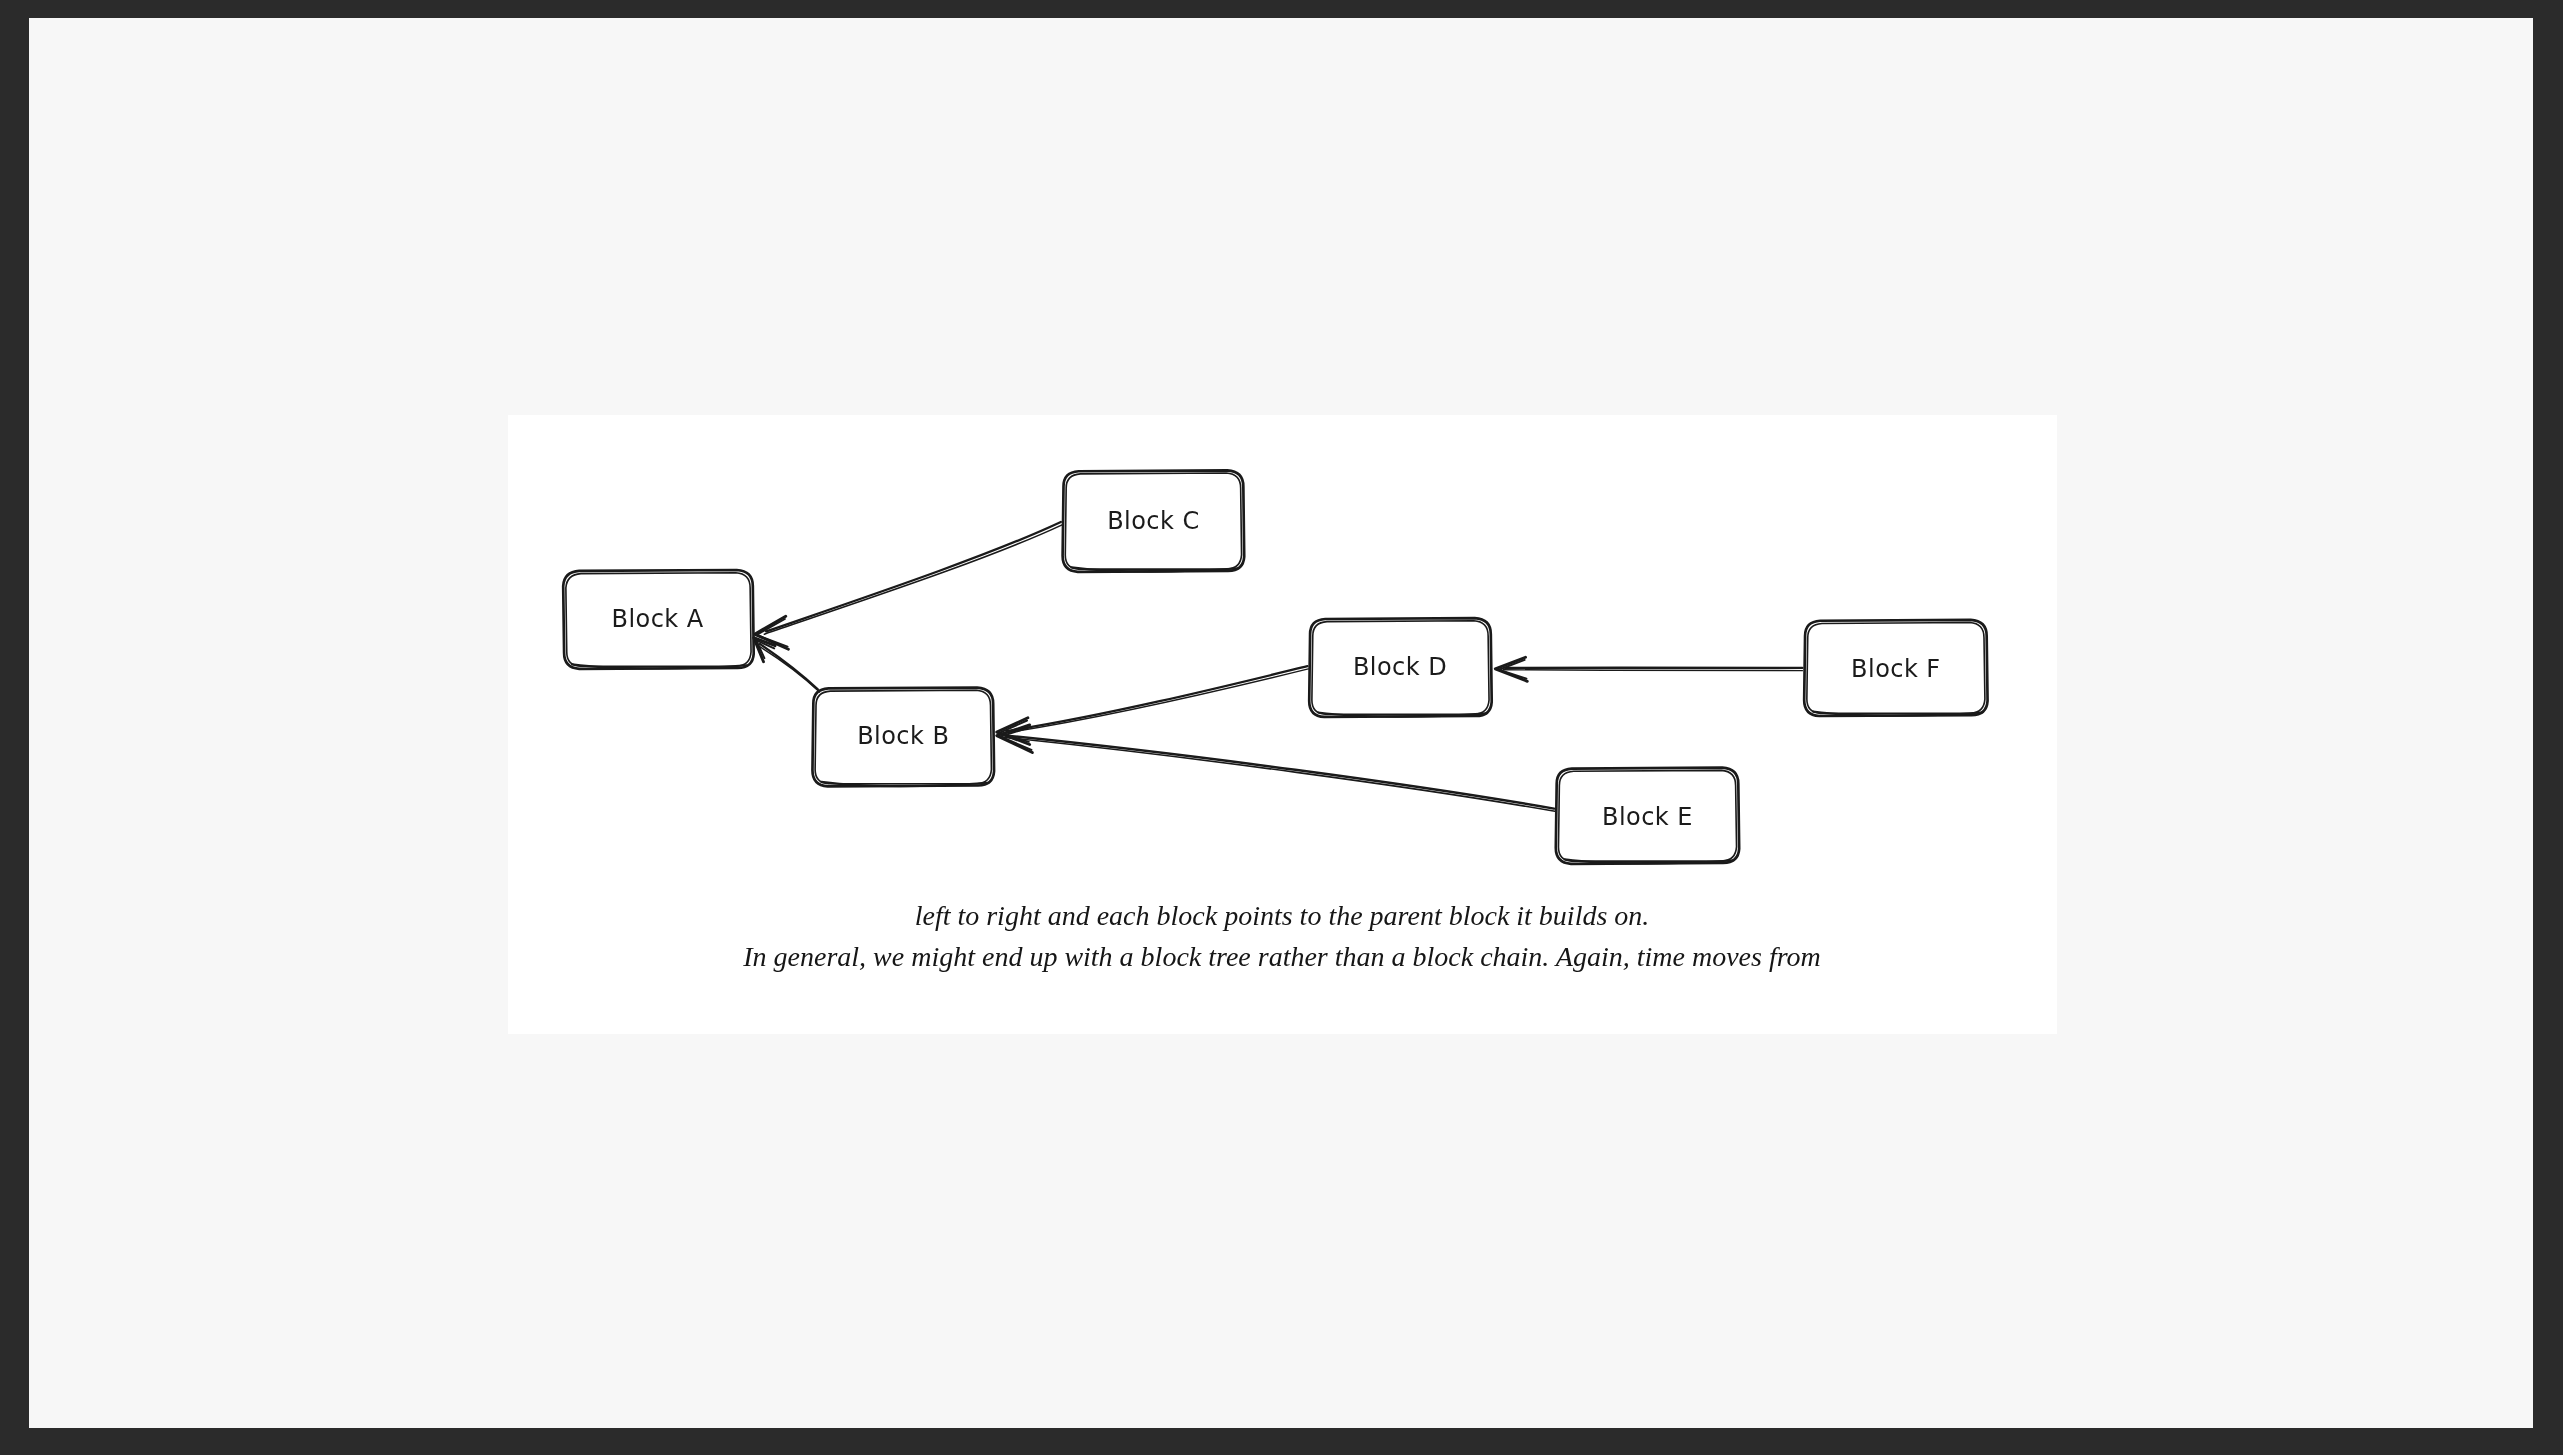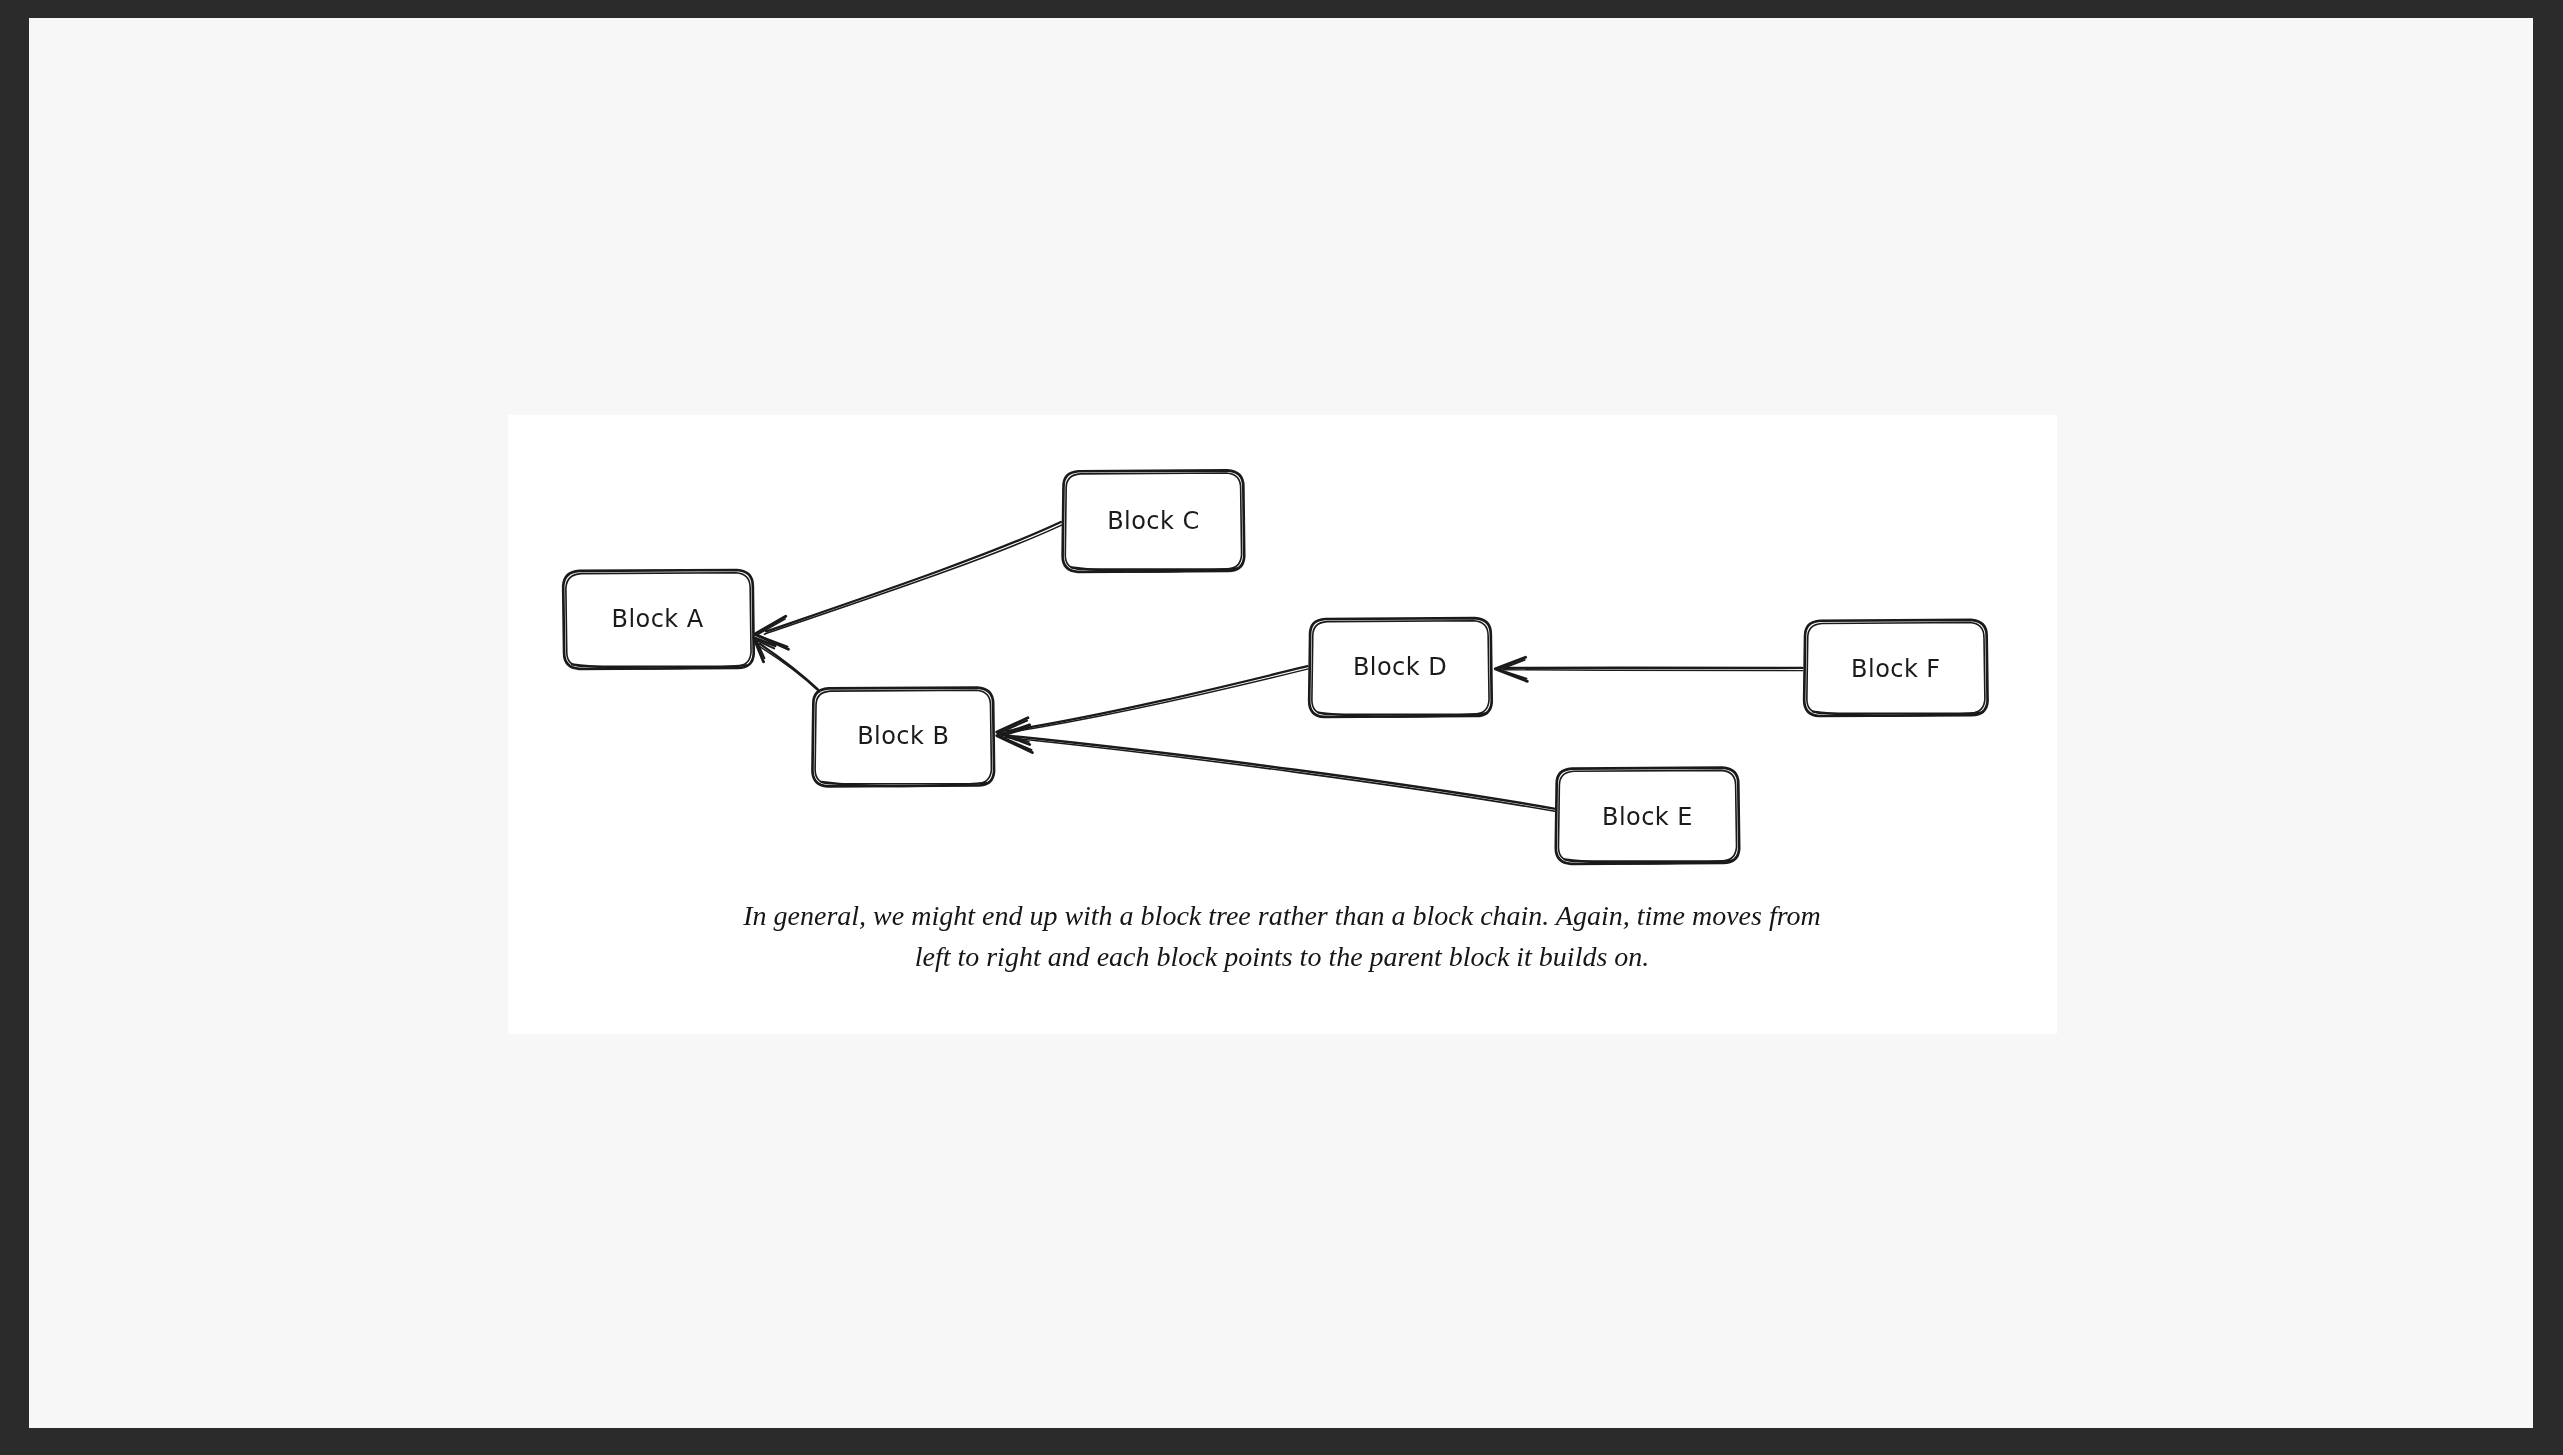--- a/index.html
+++ b/index.html
@@ -176,20 +176,20 @@
         <g>
           <path class="rough-stroke" stroke-width="3" d="M 1474 231 L 1643 230 Q 1661 231 1661 248 L 1662 321 Q 1661 337 1644 337 L 1473 338 Q 1456 337 1456 320 L 1457 248 Q 1457 232 1474 231 Z"></path>
           <path class="rough-stroke" stroke-width="1.8" d="M 1476 234 L 1642 233 Q 1658 234 1658 250 L 1659 319 Q 1658 334 1643 335 L 1474 335 Q 1459 334 1459 319 L 1460 250 Q 1460 235 1476 234"></path>
           <path class="rough-stroke" stroke-width="2.4" d="M 1466 333 C 1514 339, 1587 339, 1656 334"></path>
           <text class="node-label" x="1559" y="286">Block F</text>
         </g>
 
       </svg>
 
       <div id="caption">
+        <span class="cap-line">left to right and each block points to the parent block it builds on.</span>
         <span class="cap-line">In general, we might end up with a block tree rather than a block chain. Again, time moves from</span>
-        <span class="cap-line">left to right and each block points to the parent block it builds on.</span>
       </div>
 
     </div>
   </div>
 </div>
 
 
 </body></html>

